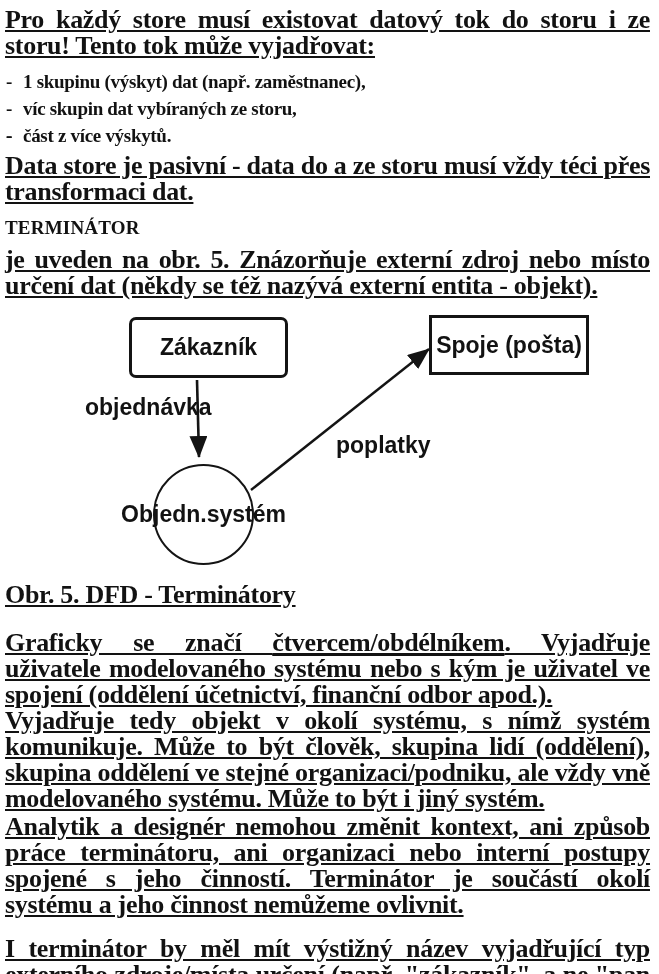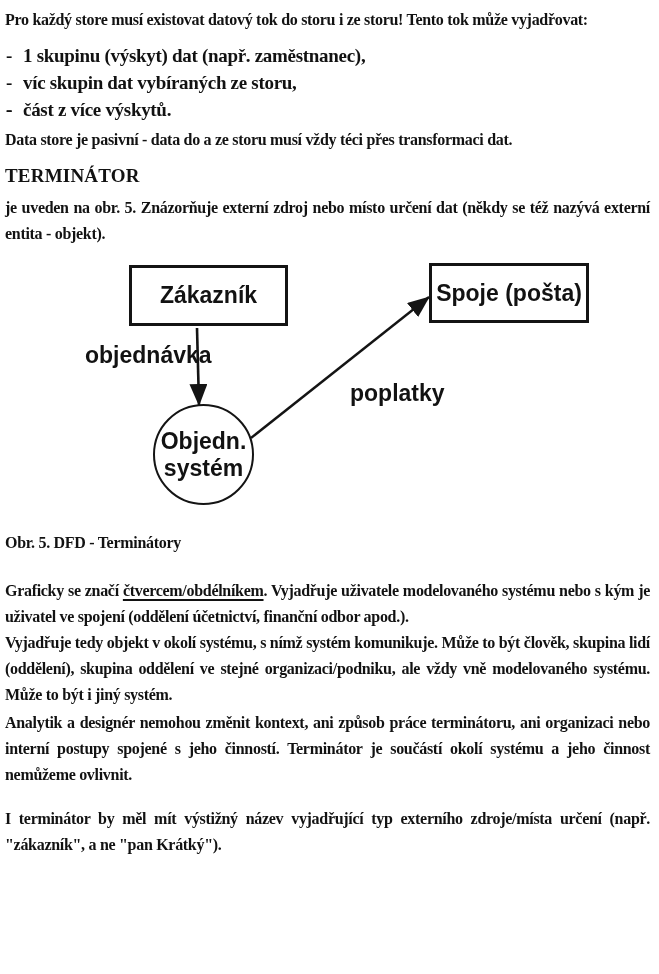--- a/index.html
+++ b/index.html
@@ -7,24 +7,25 @@
   .page {
     width: 659px; height: 974px; box-sizing: border-box;
     padding: 7px 9px 0 5px;
     background: #ffffff;
     color: #121212;
     font-family: "Liberation Serif", "DejaVu Serif", serif;
     font-weight: bold;
   }
   .para {
     margin: 0 0 9px 0;
-    font-size: 16px;
+    font-size: 26px;
     line-height: 26px;
     text-align: justify;
     letter-spacing: -0.3px;
+    text-decoration: underline;
   }
   .p2 { margin-bottom: 0; }
   .bullet-list { list-style: none; margin: 2px 0 4px 0; padding: 0; }
   .bullet-item {
     position: relative;
     padding-left: 18px;
     font-size: 19px;
     line-height: 27px;
     letter-spacing: -0.3px;
   }
@@ -46,36 +47,36 @@
     letter-spacing: 0;
   }
   .arrow-layer { position: absolute; left: 0; top: 0; width: 645px; height: 270px; }
   .tbox {
     position: absolute;
     border: 3px solid #141414;
     display: flex; align-items: center; justify-content: center;
     font-size: 23px;
     background: #ffffff;
   }
-  .tbox-zakaznik { left: 124px; top: 9px;  width: 153px; height: 55px; }
+  .tbox-zakaznik { left: 124px; top: 9px;  width: 153px; height: 55px; border-radius: 7px; }
   .tbox-spoje    { left: 424px; top: 7px;  width: 154px; height: 54px; justify-content: center; }
   .process-circle {
     position: absolute;
-    left: 148px; top: 148px;
+    left: 148px; top: 156px;
     width: 97px; height: 97px;
     border: 2.5px solid #141414;
     border-radius: 50%;
     background: #ffffff;
-    display: flex; flex-direction: column;
+    display: flex; flex-direction: row;
     align-items: center; justify-content: center;
     font-size: 23px; line-height: 27px;
   }
   .flow-label { position: absolute; font-size: 23px; white-space: nowrap; }
   .flow-label-objednavka { left: 80px;  top: 86px;  }
-  .flow-label-poplatky   { left: 345px; top: 124px; }
+  .flow-label-poplatky   { left: 331px; top: 124px; }
   
   .caption { margin: 0 0 22px 0; text-align: left; }
   .p4 { margin-bottom: 2px; }
   .p5 { margin-bottom: 0; }
   .p6 { margin-bottom: 18px; }
   .p7 { margin-bottom: 0; }
   .u  { text-decoration: underline; text-decoration-thickness: 2px; text-underline-offset: 3px; }
 </style>
 </head>
 <body>

